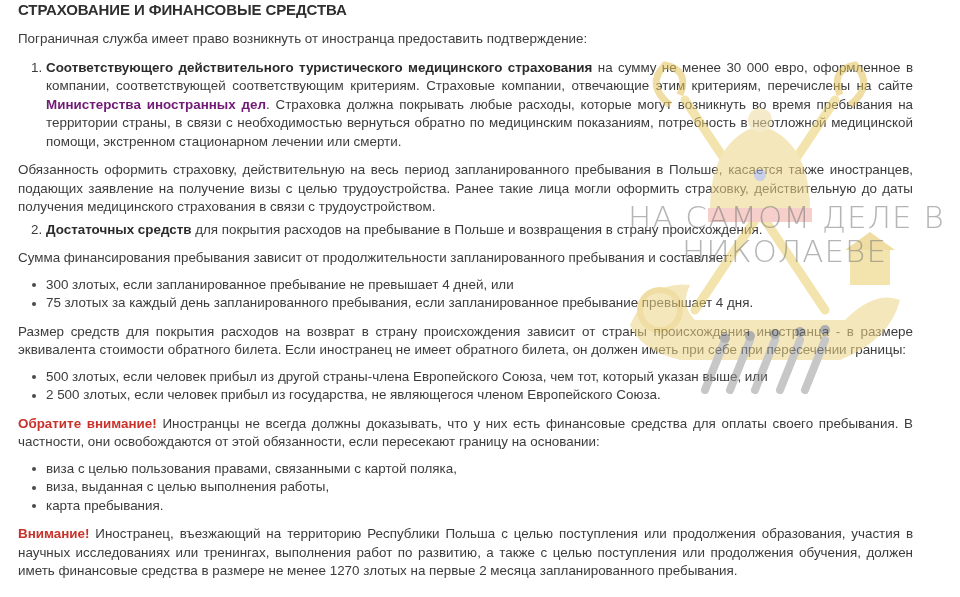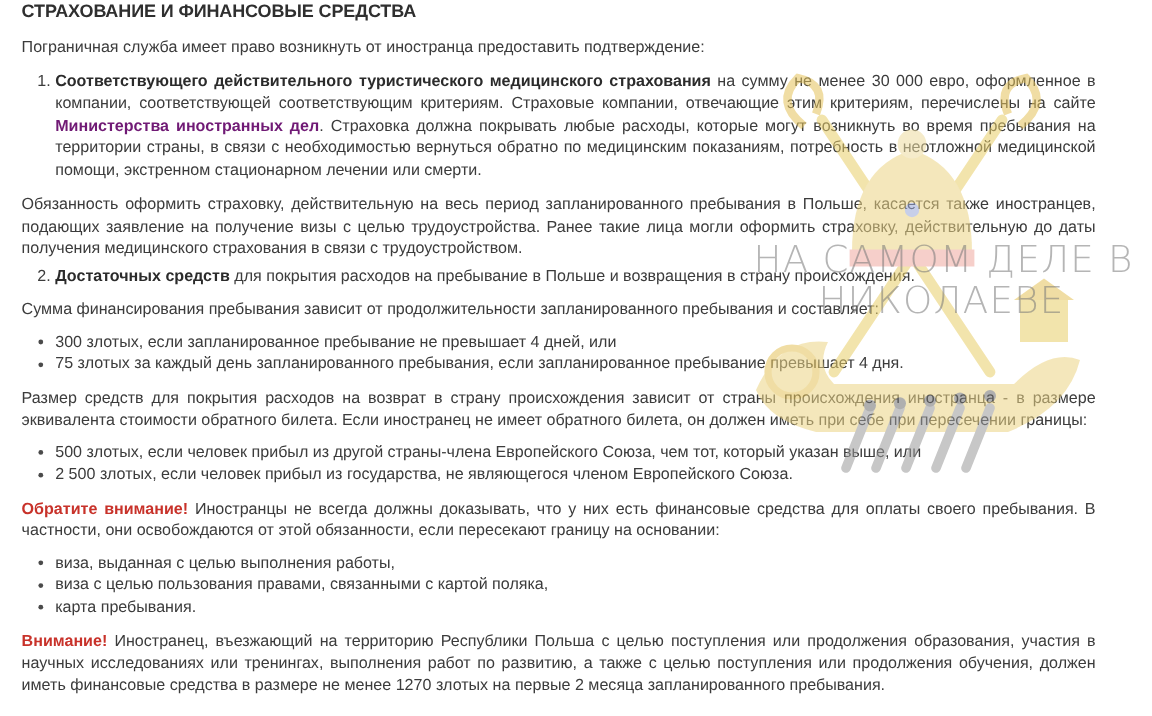--- a/index.html
+++ b/index.html
@@ -128,22 +128,22 @@
   </ul>
 
   <p class="p-return">Размер средств для покрытия расходов на возврат в страну происхождения зависит от страны происхождения иностранца - в размере эквивалента стоимости обратного билета. Если иностранец не имеет обратного билета, он должен иметь при себе при пересечении границы:</p>
   <ul>
     <li>500 злотых, если человек прибыл из другой страны-члена Европейского Союза, чем тот, который указан выше, или</li>
     <li>2 500 злотых, если человек прибыл из государства, не являющегося членом Европейского Союза.</li>
   </ul>
 
   <p class="p-note"><span class="alert">Обратите внимание!</span><span> Иностранцы не всегда должны доказывать, что у них есть финансовые средства для оплаты своего пребывания. В частности, они освобождаются от этой обязанности, если пересекают границу на основании:</span></p>
   <ul>
+    <li>виза с целью пользования правами, связанными с картой поляка,</li>
     <li>виза, выданная с целью выполнения работы,</li>
-    <li>виза с целью пользования правами, связанными с картой поляка,</li>
     <li>карта пребывания.</li>
   </ul>
 
   <p class="p-warning"><span class="alert">Внимание!</span><span> Иностранец, въезжающий на территорию Республики Польша с целью поступления или продолжения образования, участия в научных исследованиях или тренингах, выполнения работ по развитию, а также с целью поступления или продолжения обучения, должен иметь финансовые средства в размере не менее 1270 злотых на первые 2 месяца запланированного пребывания.</span></p>
 </div>
 
 <div class="watermark">
   <svg width="320" height="360" viewBox="0 0 320 360" style="position:absolute;left:0;top:0;opacity:0.55">
 
     <g stroke="#e9cf6a" stroke-width="9" stroke-linecap="round" fill="none">

